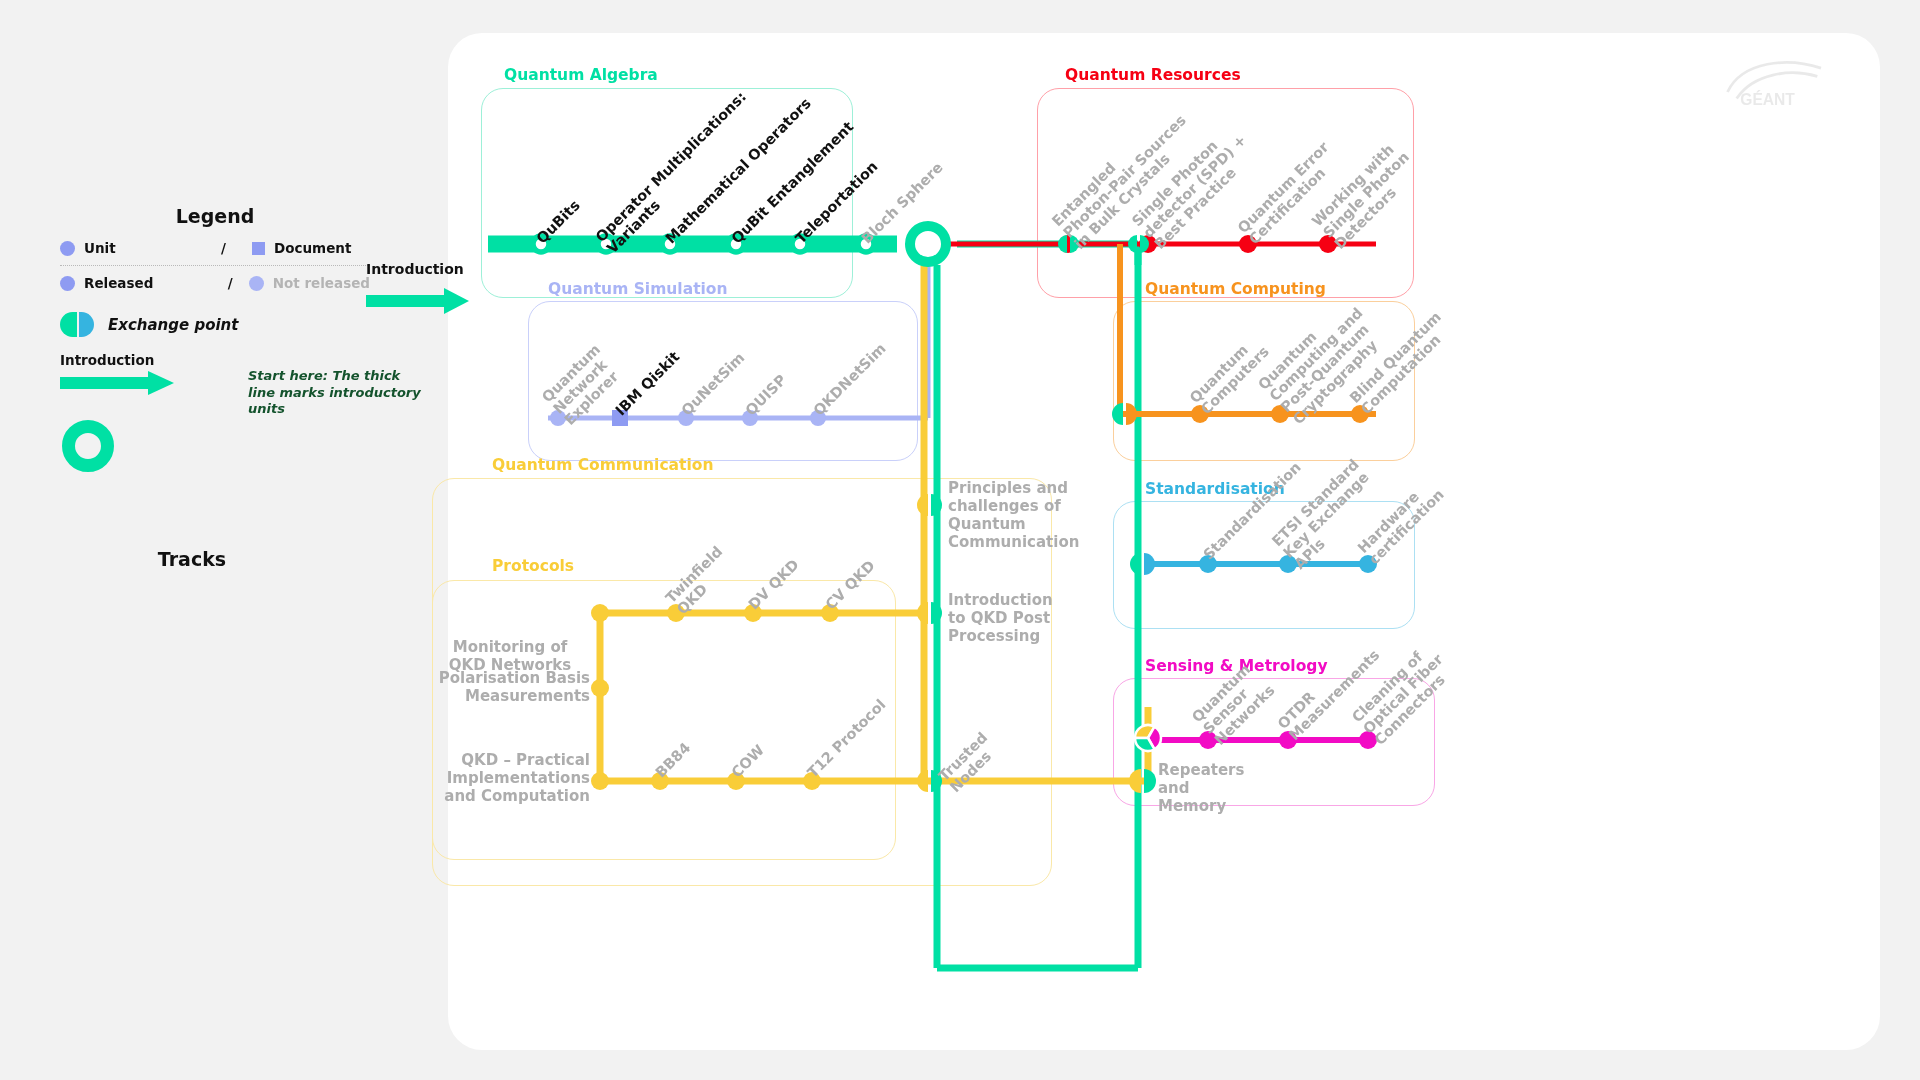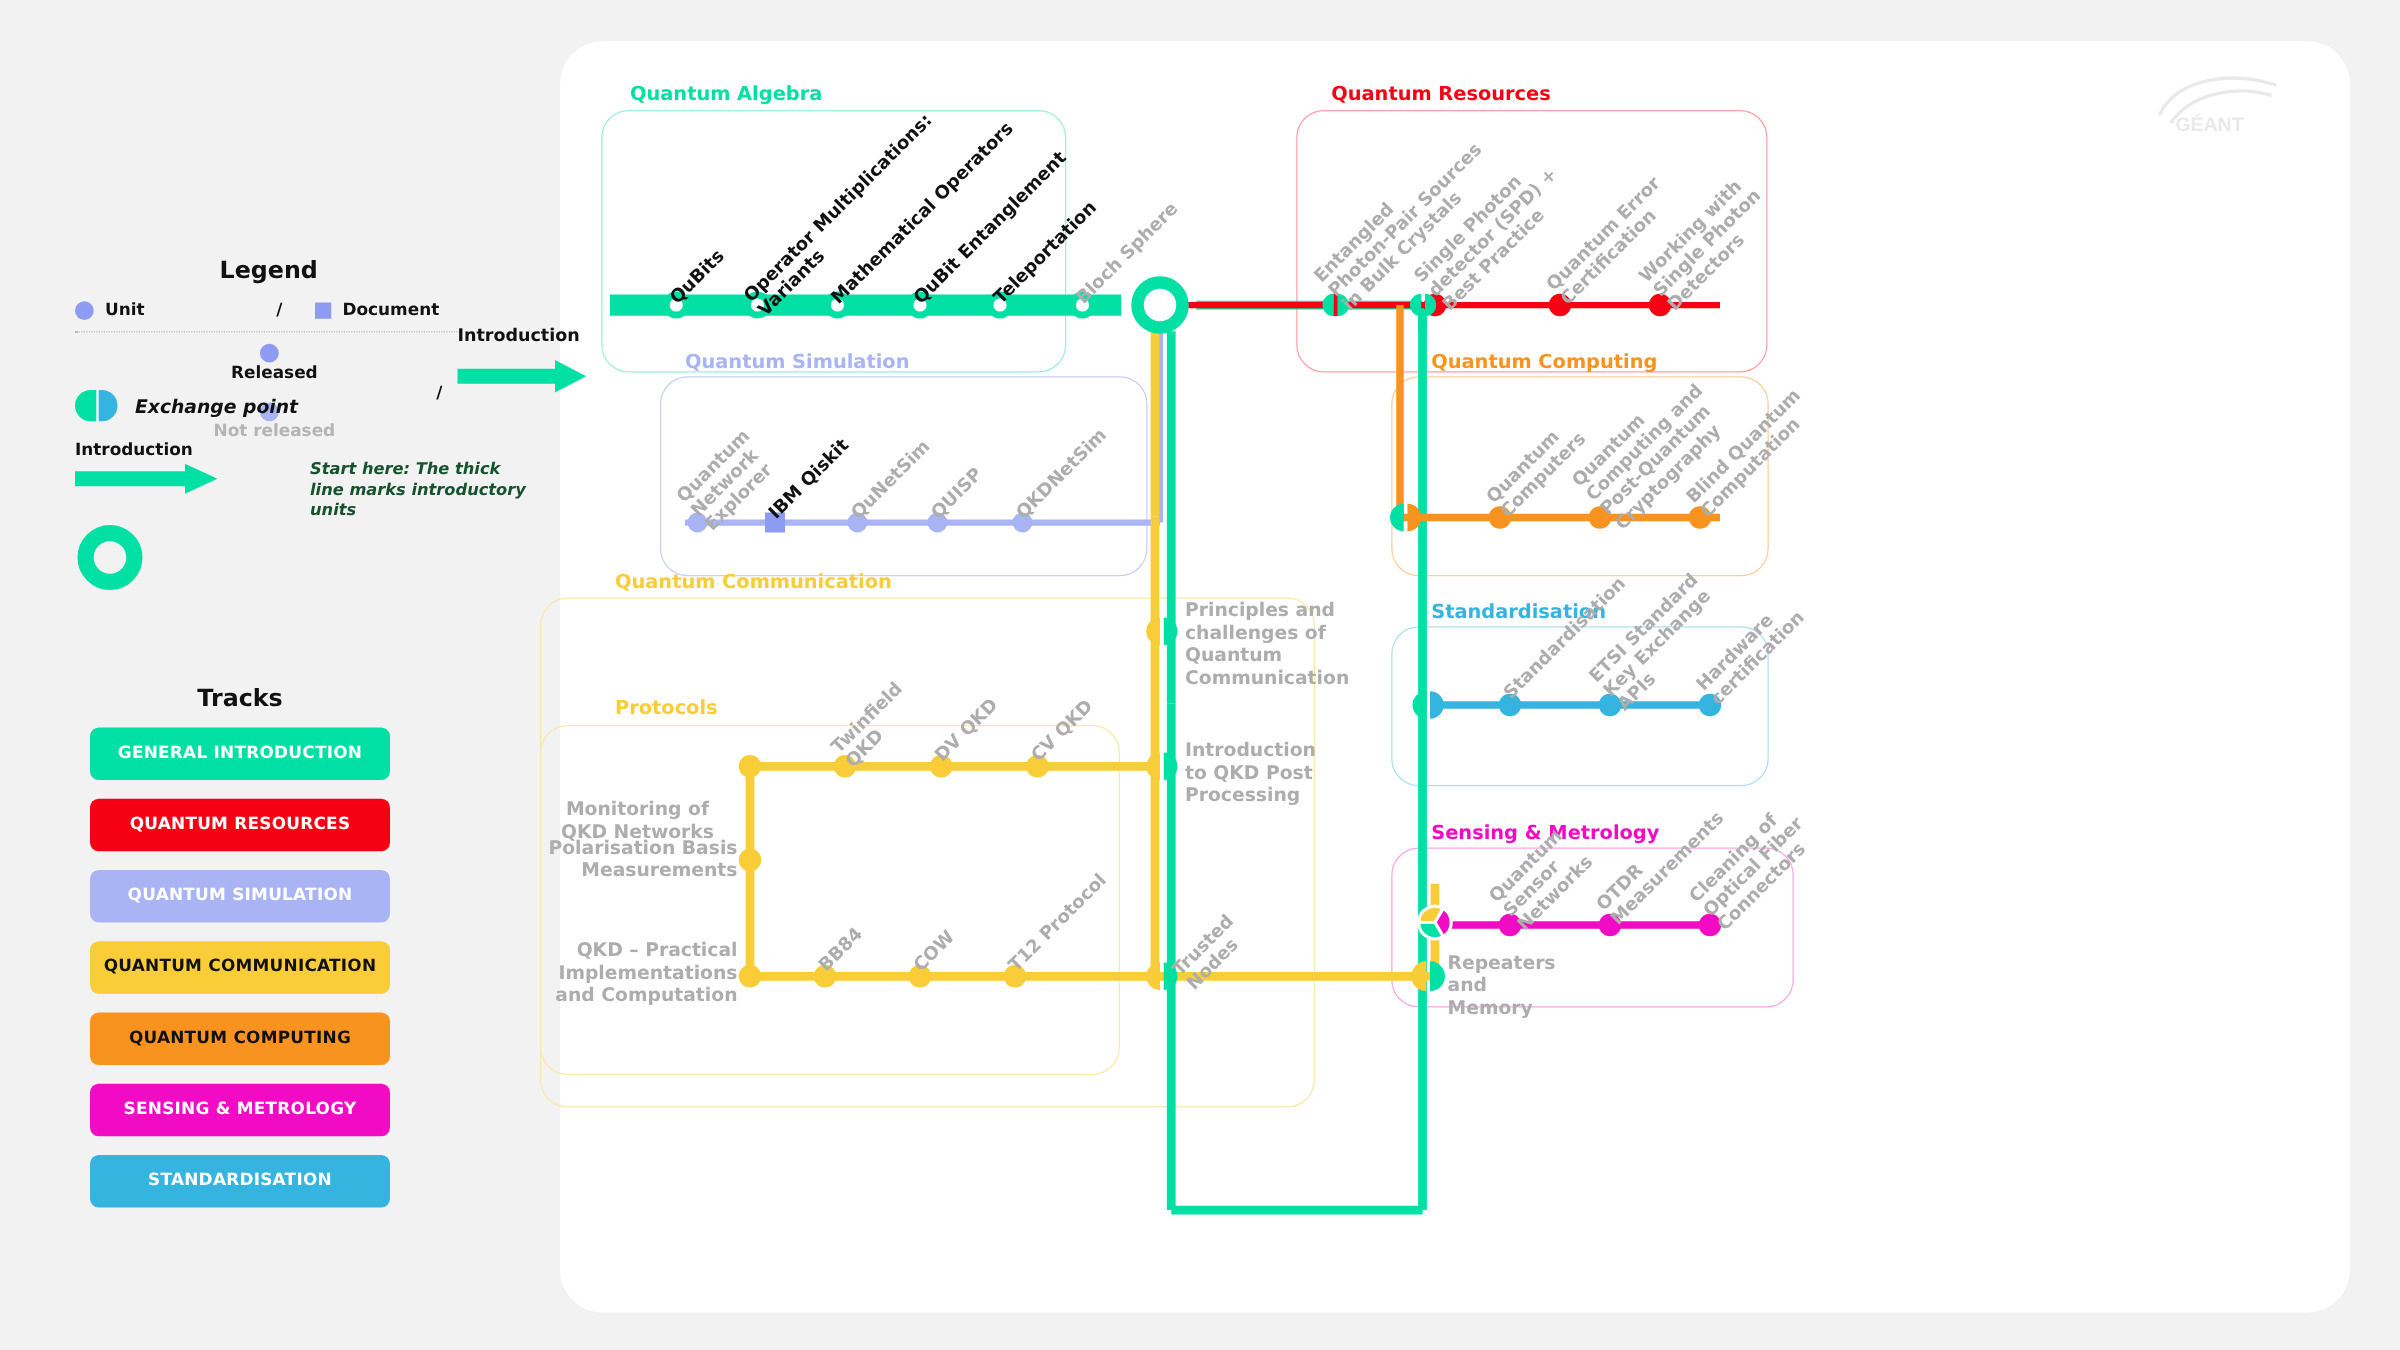--- a/index.html
+++ b/index.html
@@ -18,21 +18,21 @@
     position:absolute;left:73px;top:52px;width:320px;
     font-size:40px;font-weight:bold;line-height:1.12;color:#111;
     letter-spacing:-0.4px;
   }
   #legend-block{position:absolute;left:60px;top:205px;width:310px;}
   .legend-heading{
     text-align:center;font-size:19px;font-weight:bold;color:#111;margin-bottom:13px;
   }
   .legend-row{display:flex;align-items:center;font-size:13.5px;font-weight:bold;color:#111;}
   .legend-row.r1{padding-bottom:9px;border-bottom:1.5px dotted #b9b9b9;}
-  .legend-row.r2{padding-top:9px;flex-direction:column;}
+  .legend-row.r2{padding-top:9px;}
   .dot-unit{width:15px;height:15px;border-radius:50%;background:#8e9bf2;display:inline-block;flex:0 0 auto;}
   .sq-doc{width:13px;height:13px;background:#8e9bf2;display:inline-block;flex:0 0 auto;}
   .dot-notrel{width:15px;height:15px;border-radius:50%;background:#a9b4f5;display:inline-block;flex:0 0 auto;}
   .legend-lbl{margin-left:9px;}
   .legend-slash{margin:0 12px;font-weight:bold;}
   .grey-txt{color:#b4b4b4;}
 
   #exchange-legend{position:absolute;left:60px;top:312px;display:flex;align-items:center;}
   .exch-icon{width:34px;height:25px;position:relative;}
   .exch-icon .lh{position:absolute;left:0;top:0;width:17px;height:25px;background:#00e0a4;
@@ -139,29 +139,20 @@
       </div>
       <div class="desc">Start here: The thick line marks introductory units</div>
     </div>
 
     <div id="exchange-desc-block">
       <span class="ring"></span>
     </div>
 
     <div id="tracks-block">
       <div id="tracks-heading">Tracks</div>
-      <div id="track-chips">
-          <div class="track-chip" style="background: rgb(0, 224, 164); color: rgb(255, 255, 255);">GENERAL INTRODUCTION</div>
-          <div class="track-chip" style="background: rgb(246, 0, 19); color: rgb(255, 255, 255);">QUANTUM RESOURCES</div>
-          <div class="track-chip" style="background: rgb(169, 180, 245); color: rgb(255, 255, 255);">QUANTUM SIMULATION</div>
-          <div class="track-chip" style="background: rgb(249, 205, 56); color: rgb(17, 17, 17);">QUANTUM COMMUNICATION</div>
-          <div class="track-chip" style="background: rgb(247, 147, 30); color: rgb(17, 17, 17);">QUANTUM COMPUTING</div>
-          <div class="track-chip" style="background: rgb(242, 11, 196); color: rgb(255, 255, 255);">SENSING &amp; METROLOGY</div>
-          <div class="track-chip" style="background: rgb(53, 180, 224); color: rgb(255, 255, 255);">STANDARDISATION</div>
-        </div>
     </div>
   </div>
 
   <div id="map-card">
 
     <svg id="geant-logo" viewBox="0 0 120 56">
       <path d="M6 40 C 22 6, 72 2, 108 14" fill="none" stroke="#cfcfcf" stroke-width="3"></path>
       <path d="M16 47 C 34 20, 74 14, 104 23" fill="none" stroke="#cfcfcf" stroke-width="3"></path>
       <text x="20" y="54" font-family="Liberation Sans, sans-serif" font-size="17" font-weight="bold" fill="#cfcfcf">GÉANT</text>
     </svg>

